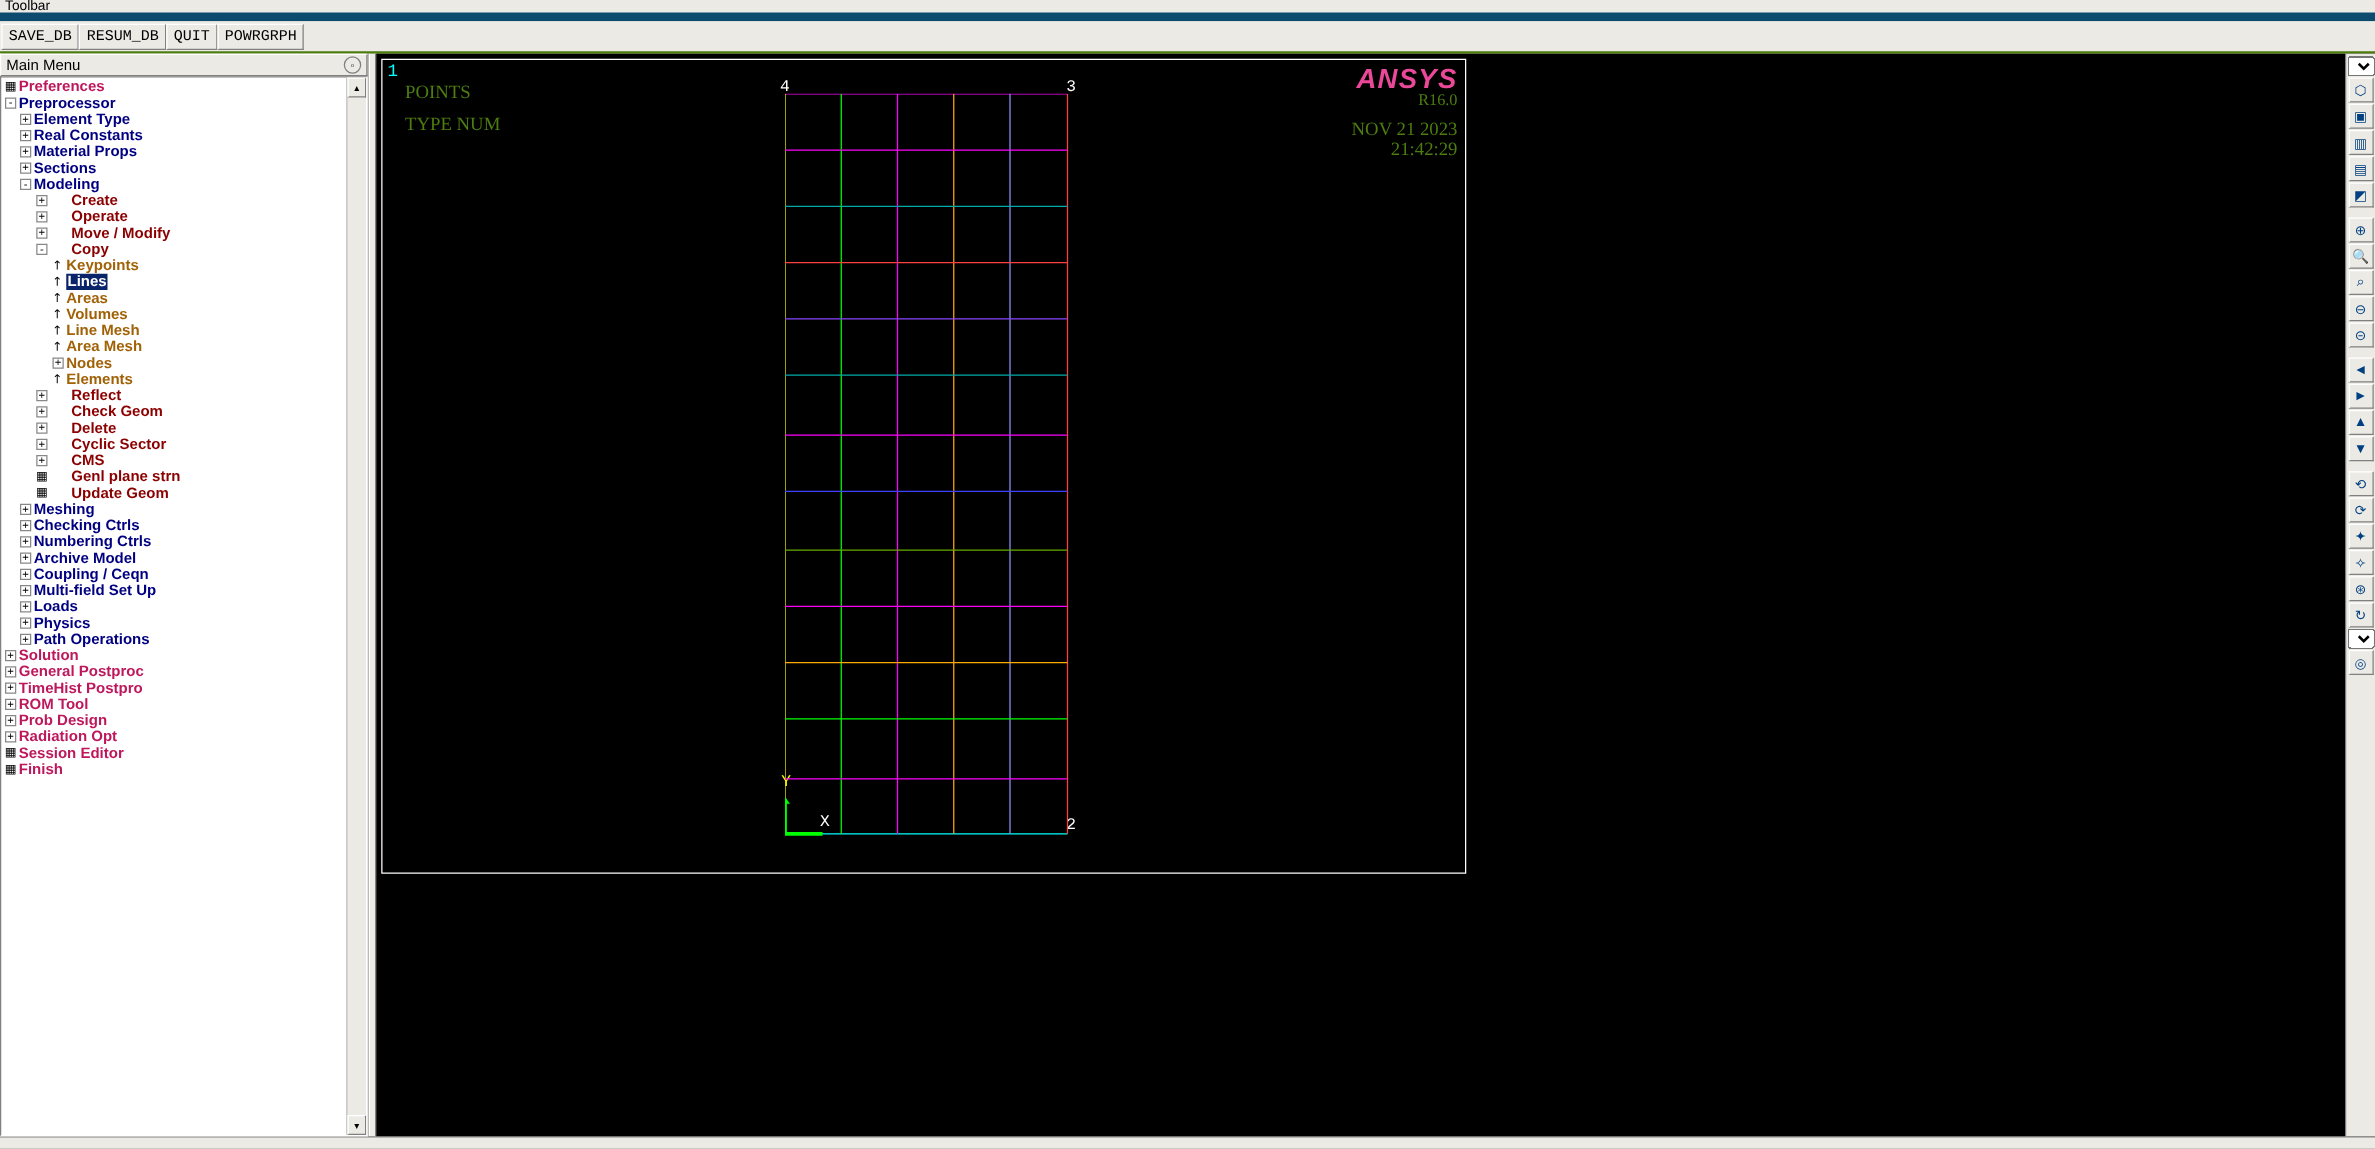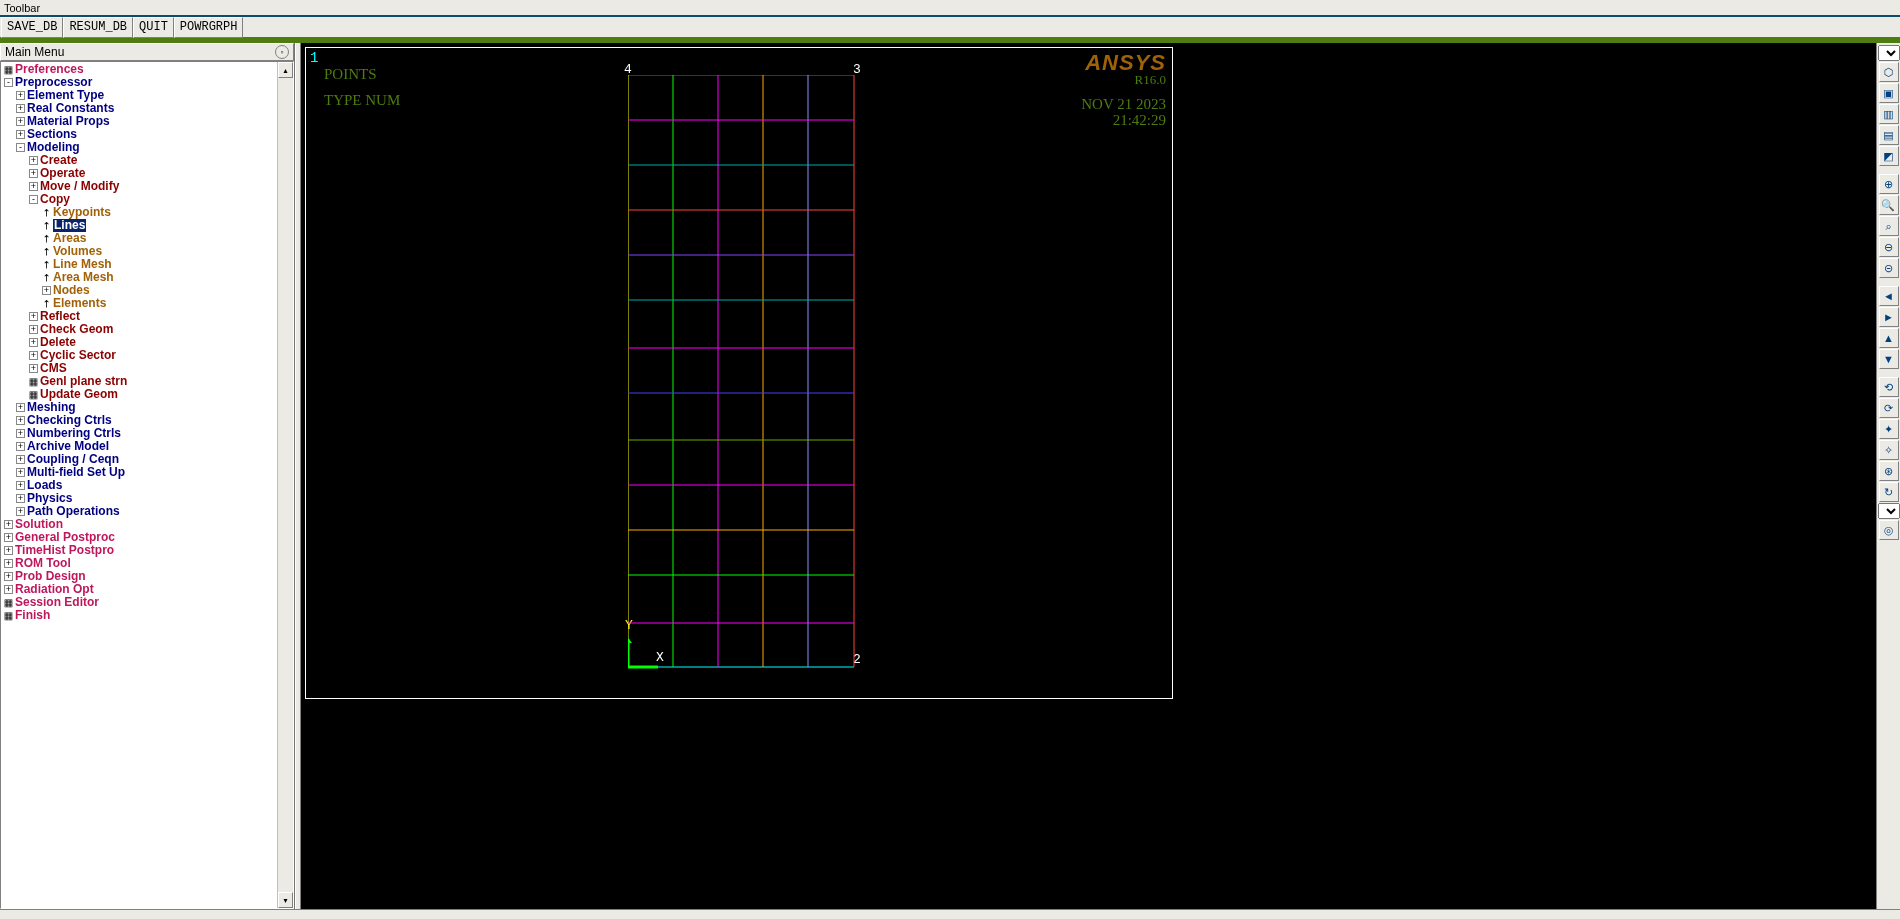--- a/index.html
+++ b/index.html
@@ -1,23 +1,23 @@
 <!DOCTYPE html>
 <html><head>
 <meta charset="utf-8">
 <style>
 * { margin:0; padding:0; box-sizing:border-box; font-family:"Microsoft Sans Serif",Tahoma,sans-serif; font-size:12px; }
 body { background:#d4d0c8; width:1900px; height:919px; overflow:hidden; display:flex; flex-direction:column; }
 
 
-.toolbar-header { height:17px; background:#eceae5; border-bottom:2px solid #0c4a6e; padding:1px 4px; display:flex; align-items:center; }
+.toolbar-header { height:17px; background:#eceae5; border-bottom:7px solid #0c4a6e; padding:1px 4px; display:flex; align-items:center; }
 .toolbar-header span { font-size:11px; }
 
 
-.toolbar-row { height:26px; background:#eceae5; border-bottom:6px solid #4d7c0f; display:flex; align-items:center; padding:2px 1px; }
+.toolbar-row { height:26px; background:#eceae5; border-bottom:2px solid #4d7c0f; display:flex; align-items:center; padding:2px 1px; }
 .toolbar-btn { height:21px; padding:0 5px; background:#eceae5; border:1px solid; border-color:#fff #808080 #808080 #fff; font-size:12px; cursor:pointer; margin-right:0; font-family:"Courier New",monospace; letter-spacing:0; }
 
 
 .main-area { flex:1; display:flex; min-height:0; }
 
 
 .main-menu-panel { width:295px; display:flex; flex-direction:column; border-right:1px solid #737373; }
 .main-menu-title { height:18px; background:#eceae5; border:1px solid; border-color:#fff #808080 #808080 #fff; padding:1px 4px; display:flex; align-items:center; justify-content:space-between; }
 .main-menu-title .close-btn { width:14px; height:14px; border:1px solid #808080; border-radius:50%; display:flex; align-items:center; justify-content:center; font-size:9px; cursor:pointer; }
 .tree-container { flex:1; background:#fff; overflow:hidden; position:relative; border:1px solid; border-color:#808080 #fff #fff #808080; }
@@ -25,36 +25,36 @@
 .tree-scroll .arrow { height:16px; background:#eceae5; border:1px solid; border-color:#fff #808080 #808080 #fff; display:flex; align-items:center; justify-content:center; font-size:8px; cursor:pointer; }
 .tree-scroll .arrow.up { position:absolute; top:0; left:0; right:0; }
 .tree-scroll .arrow.down { position:absolute; bottom:0; left:0; right:0; }
 .tree { padding:1px 0 1px 3px; font-family:"Courier New",monospace; font-size:13px; line-height:13px; }
 .tree-item { display:flex; align-items:center; height:13px; cursor:pointer; white-space:nowrap; }
 .tree-icon { width:9px; height:9px; border:1px solid #888; margin-right:2px; display:inline-flex; align-items:center; justify-content:center; font-size:9px; line-height:7px; background:#fff; flex-shrink:0; }
 .tree-leaf-icon { width:9px; height:9px; margin-right:2px; display:inline-flex; align-items:center; justify-content:center; font-size:10px; flex-shrink:0; }
 .tree-label { font-weight:bold; }
 .tree-label.lvl0 { color:#be185d; }
 .tree-label.navy { color:#000080; }
-.tree-label.red { color:#8b0000; }
+.tree-label.red { color:#8b0000;margin-left:17px; }
 .tree-label.green { color:#a16207; }
 .tree-label.selected { background:#0a246a; color:#fff; padding:0 1px; }
 .indent-1 { padding-left:12px; }
 .indent-2 { padding-left:25px; }
 .indent-3 { padding-left:38px; }
 .arrow-icon { color:#000; font-size:10px; transform:rotate(-45deg); display:inline-block; }
 
 
 .graphics-area { flex:1; background:#000; position:relative; display:flex; }
 .viewport-wrapper { flex:1; padding:4px; position:relative; }
 .viewport { position:relative; width:868px; height:652px; border:1px solid #fff; margin-left:0; }
 .vp-label { position:absolute; color:#4d7c0f; font-family:Liberation Serif, serif; font-size:15px; }
 .vp-num { position:absolute; color:#00ffff; font-family:"Courier New",monospace; font-size:14px; }
 .vp-corner { position:absolute; color:#fff; font-family:"Courier New",monospace; font-size:13px; }
-.brand { position:absolute; color:#a16207; font-family:Arial,sans-serif; font-weight:bold; font-size:22px; font-style:italic; letter-spacing:1px; }
+.brand { position:absolute; color:#ec4899; font-family:Arial,sans-serif; font-weight:bold; font-size:22px; font-style:italic; letter-spacing:1px; }
 .grid-svg { position:absolute; top:27px; left:322px; }
 
 
 .right-toolbar { width:24px; background:#eceae5; border-left:1px solid #808080; display:flex; flex-direction:column; align-items:center; padding-top:2px; gap:1px; }
 .rt-btn { width:20px; height:20px; background:#eceae5; border:1px solid; border-color:#fff #808080 #808080 #fff; display:flex; align-items:center; justify-content:center; font-size:11px; cursor:pointer; color:#004080; }
 .rt-sel { width:22px; height:16px; font-size:10px; }
 .rt-gap { height:6px; }
 
 
 .status-bar { height:10px; background:#eceae5; border-top:1px solid #808080; }

